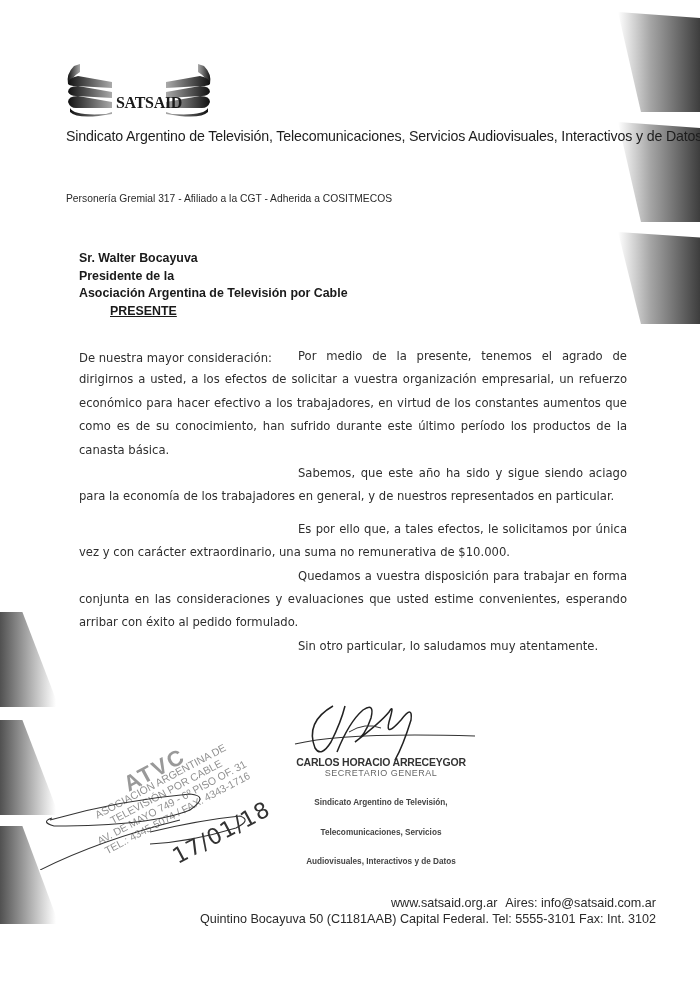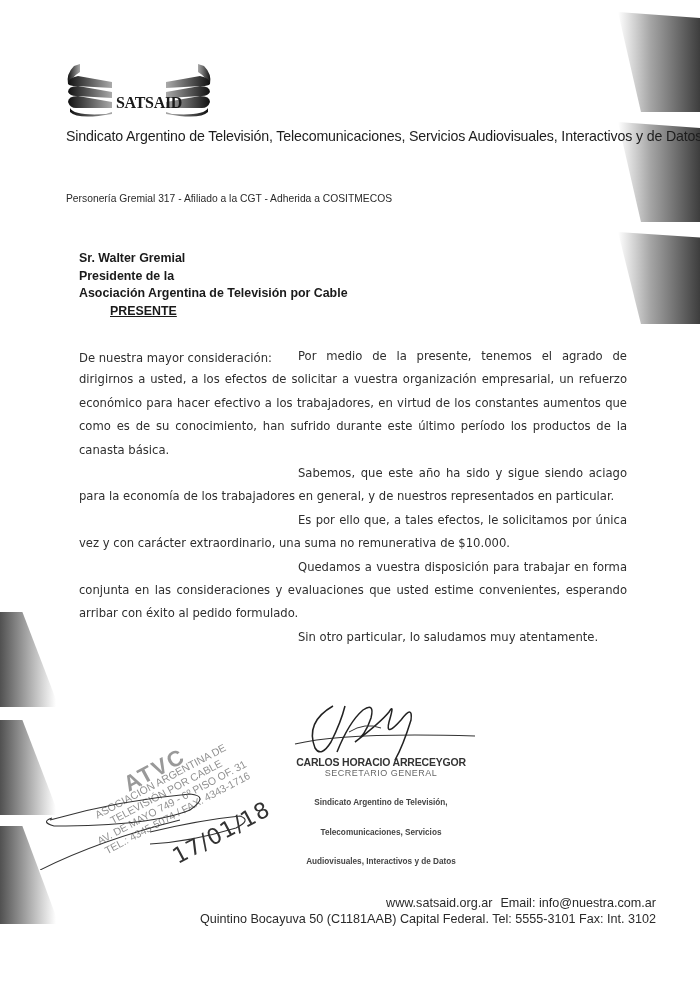--- a/index.html
+++ b/index.html
@@ -78,32 +78,32 @@
       <path d="M142 46 Q138 54 106 52 L100 50 L100 52 Q134 58 142 50 Z" fill="url(#gr)"></path>
     </svg>
     <span class="logo-text">SATSAID</span>
   </div>
 
   <div class="org-name">Sindicato Argentino de Televisión, Telecomunicaciones, Servicios Audiovisuales, Interactivos y de Datos</div>
   <div class="org-sub">Personería Gremial 317 - Afiliado a la CGT - Adherida a COSITMECOS</div>
 
 
   <div class="addr">
-    <div>Sr. Walter Gremial</div>
+    <div>Sr. Walter Bocayuva</div>
     <div>Presidente de la</div>
     <div>Asociación Argentina de Televisión por Cable</div>
     <div class="u">PRESENTE</div>
   </div>
 
   <div class="greet">De nuestra mayor consideración:</div>
 
   <div class="body" style="top:345px;">
     <div class="para">Por medio de la presente, tenemos el agrado de dirigirnos a usted, a los efectos de solicitar a vuestra organización empresarial, un refuerzo económico para hacer efectivo a los trabajadores, en virtud de los constantes aumentos que como es de su conocimiento, han sufrido durante este último período los productos de la canasta básica.</div>
     <div class="para" style="margin-top:0;">Sabemos, que este año ha sido y sigue siendo aciago para la economía de los trabajadores en general, y de nuestros representados en particular.</div>
-    <div class="para" style="margin-top:0;">Es por ello que, a tales efectos, le solicitamos por única vez y con carácter extraordinario, una suma no remunerativa de $10.000.</div>
+    <div class="para" style="margin-top:9px;">Es por ello que, a tales efectos, le solicitamos por única vez y con carácter extraordinario, una suma no remunerativa de $10.000.</div>
     <div class="para">Quedamos a vuestra disposición para trabajar en forma conjunta en las consideraciones y evaluaciones que usted estime convenientes, esperando arribar con éxito al pedido formulado.</div>
     <div class="para">Sin otro particular, lo saludamos muy atentamente.</div>
   </div>
 
   <svg class="signature" viewBox="0 0 200 72">
     <path d="M10 52 Q60 40 190 44" stroke="#333" stroke-width="1.2" fill="none"></path>
     <path d="M48 14 Q20 30 30 56 Q36 66 46 50 Q56 30 60 14" stroke="#222" stroke-width="1.5" fill="none"></path>
     <path d="M52 60 Q64 30 78 18 Q90 10 86 26 Q80 44 70 50 Q96 30 104 20 Q110 10 104 30 Q100 46 116 28 Q128 12 126 28 Q118 54 110 68" stroke="#222" stroke-width="1.5" fill="none"></path>
     <path d="M64 40 Q80 30 96 36" stroke="#333" stroke-width="1" fill="none"></path>
   </svg>
@@ -125,18 +125,18 @@
   </div>
   <svg class="scribble" viewBox="0 0 230 110">
     <path d="M0 110 Q60 80 140 60" stroke="#333" stroke-width="1.1" fill="none"></path>
     <path d="M10 60 Q80 40 150 34 Q170 36 150 50 Q110 66 14 66 Q0 62 12 58" stroke="#333" stroke-width="1.1" fill="none"></path>
     <path d="M110 72 Q160 60 200 56 Q212 60 196 68 Q150 82 110 84" stroke="#333" stroke-width="1.1" fill="none"></path>
   </svg>
   <div class="stamp-date">17/01/18</div>
 
   <div class="footer">
     <div class="web-line">
-      <span>www.satsaid.org.ar</span><span>Email: info@nuestra.com.ar</span>
+      <span>www.satsaid.org.ar</span><span>Aires: info@satsaid.com.ar</span>
     </div>
     <div>Quintino Bocayuva 50 (C1181AAB) Capital Federal. Tel: 5555-3101 Fax: Int. 3102</div>
   </div>
 
 </div>
 
 </body></html>

